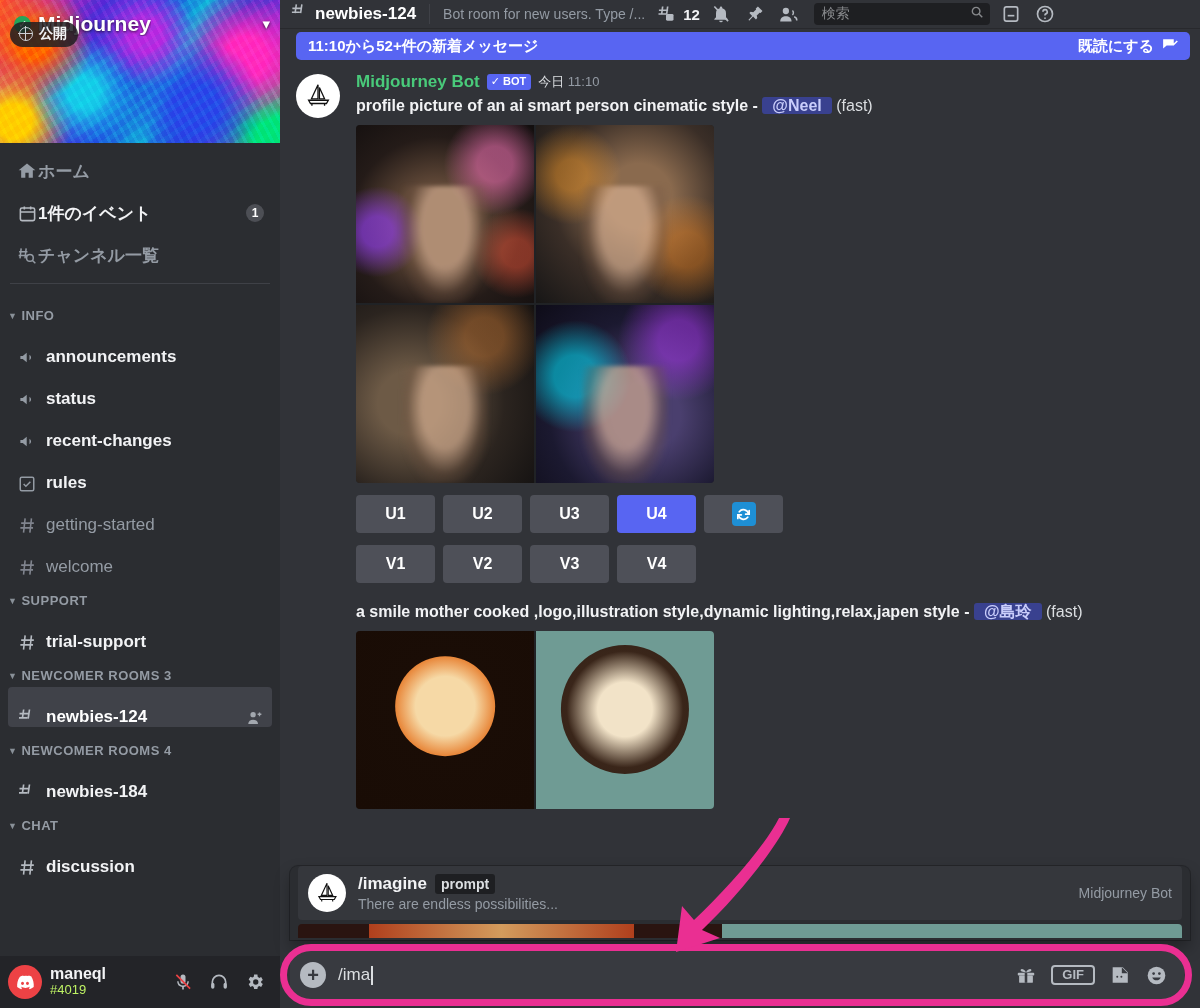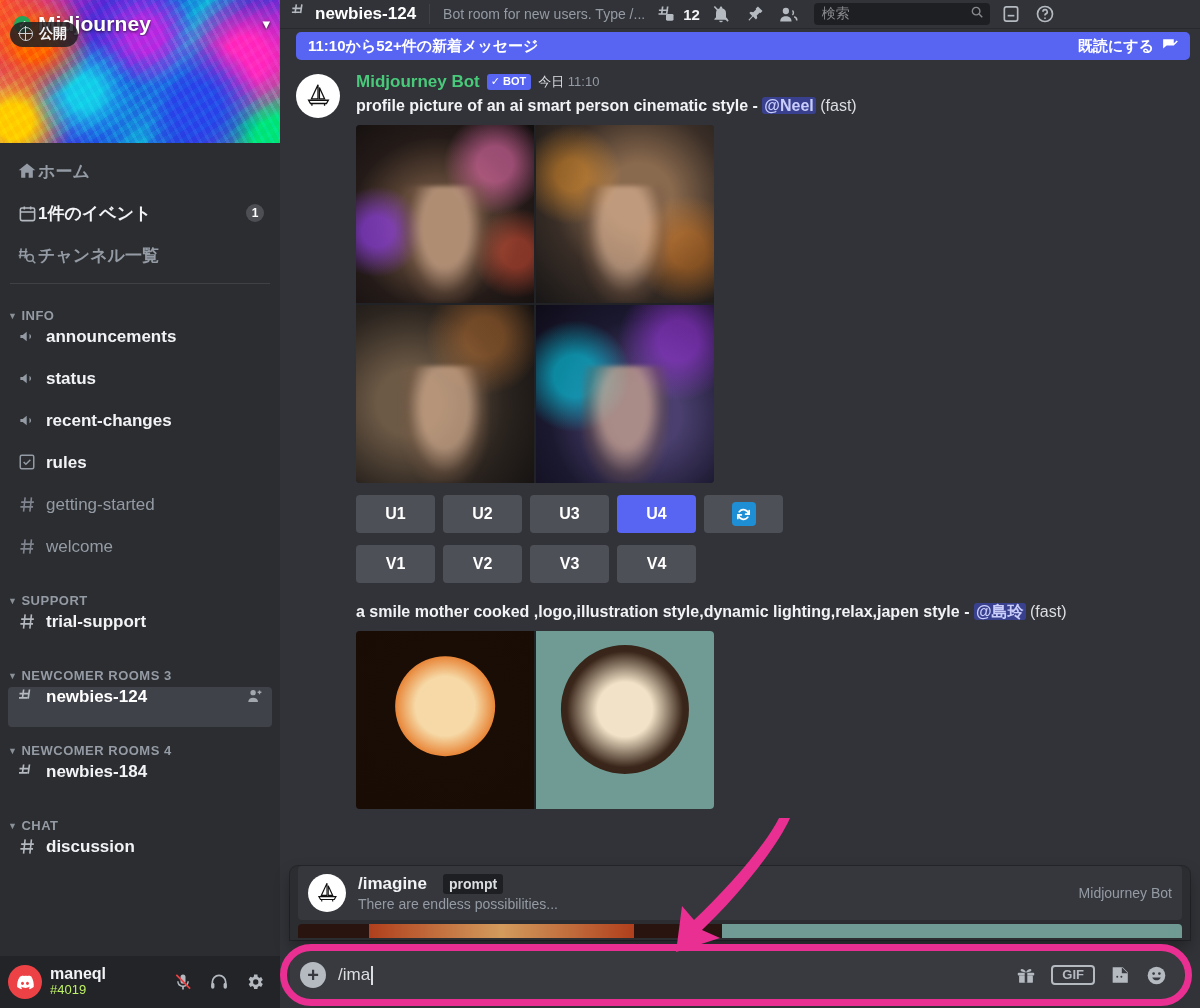--- a/index.html
+++ b/index.html
@@ -83,21 +83,21 @@
 
   .cat-header {
     display: flex; align-items: center; gap: 4px;
     color: #949ba4; font-size: 13px; font-weight: 700; letter-spacing: .5px;
     padding: 14px 8px 4px 8px; text-transform: uppercase; cursor: pointer;
   }
   .cat-header .caret { font-size: 9px; opacity: .9; }
 
   .chan-row {
     height: 40px; margin: 0 8px 2px 8px; padding: 0 8px;
-    display: flex; align-items: flex-start; gap: 8px; border-radius: 4px; cursor: pointer;
+    display: flex; align-items: flex-end; gap: 8px; border-radius: 4px; cursor: pointer;
     color: #949ba4; font-size: 17px; font-weight: 500;
   }
   .chan-row.unread { color: #f2f3f5; font-weight: 700; }
   .chan-row.active { background: #404249; color: #fff; font-weight: 700; }
   .chan-row .chan-ico { width: 22px; flex: 0 0 22px; display:flex;align-items:center;justify-content:center; }
   .chan-row .trailing { margin-left:auto; display:flex; align-items:center; opacity:.85; }
 
   #user-panel {
     height: 52px; background: #232428; display: flex; align-items: center;
     padding: 0 8px; gap: 8px; flex: 0 0 52px;
@@ -165,21 +165,21 @@
   .msg-body { flex: 1 1 auto; min-width: 0; }
   .msg-head { display: flex; align-items: center; gap: 7px; margin-bottom: 3px; }
   .author { color: #49ca7a; font-size: 17px; font-weight: 600; }
   .bot-tag {
     background:#5865f2; color:#fff; font-size:11px; font-weight:600; border-radius:3px;
     padding: 1px 5px 2px 4px; display:flex; align-items:center; gap:3px; line-height:1.25;
   }
   .ts { color:#949ba4; font-size:13px; }
   .ts b { color:#dbdee1; font-weight:400; }
   .prompt-line { color:#f2f3f5; font-size:16px; font-weight:700; line-height:1.38; }
-  .mention { background:#3c45a5cc; color:#c9cdfb; border-radius:3px; padding: 0 2px; font-weight:700;}
+  .mention { background:#3c45a5cc; color:#c9cdfb; border-radius:3px; padding: 0 10px; font-weight:700;}
   .prompt-line .fast { font-weight:400; color:#dbdee1; }
 
   .img-grid {
     width: 358px; margin-top: 8px; border-radius: 4px; overflow: hidden;
     display: grid; grid-template-columns: 1fr 1fr; gap: 2px; background: #202225;
   }
   .img-cell { width: 100%; aspect-ratio: 1/1; position: relative; overflow:hidden; }
 
   .c1 { background:
       radial-gradient(circle at 78% 22%, rgba(255,120,190,.55) 0 9%, transparent 26%),
@@ -231,21 +231,21 @@
   }
   #cmd-head { color:#b5bac1; font-size:14px; font-weight:700; padding: 10px 14px 8px 14px; }
   #cmd-head b { color:#f2f3f5; }
   .cmd-item {
     margin: 0 8px 4px 8px; padding: 8px 10px; border-radius: 4px; background:#35373c;
     display:flex; align-items:center; gap:12px; cursor:pointer;
   }
   .cmd-avatar { width:38px;height:38px;border-radius:50%;background:#fff;flex:0 0 38px;
     display:flex;align-items:center;justify-content:center; }
   .cmd-main { flex:1 1 auto; min-width:0; }
-  .cmd-title-row { display:flex; align-items:center; gap:16px; }
+  .cmd-title-row { display:flex; align-items:center; gap:8px; }
   .cmd-name { color:#f2f3f5; font-size:17px; font-weight:600; }
   .cmd-arg { background:#1e1f22; color:#dbdee1; font-size:14px; font-weight:700; border-radius:3px; padding: 2px 6px; }
   .cmd-desc { color:#949ba4; font-size:14px; margin-top:2px; white-space:nowrap; overflow:hidden; text-overflow:ellipsis;}
   .cmd-owner { color:#949ba4; font-size:14px; margin-left:auto; flex:0 0 auto; }
   #cmd-peek { height: 14px; margin: 0 8px; border-radius: 4px 4px 0 0; overflow:hidden;
     background: linear-gradient(90deg,#2a1410 0 48%, #6f9b94 48% 100%); position:relative;}
   #cmd-peek::after{content:"";position:absolute;left:8%;top:0;width:30%;height:100%;
     background:linear-gradient(90deg,#c8471f,#f0b36a,#c8471f); opacity:.85;}
 
   

